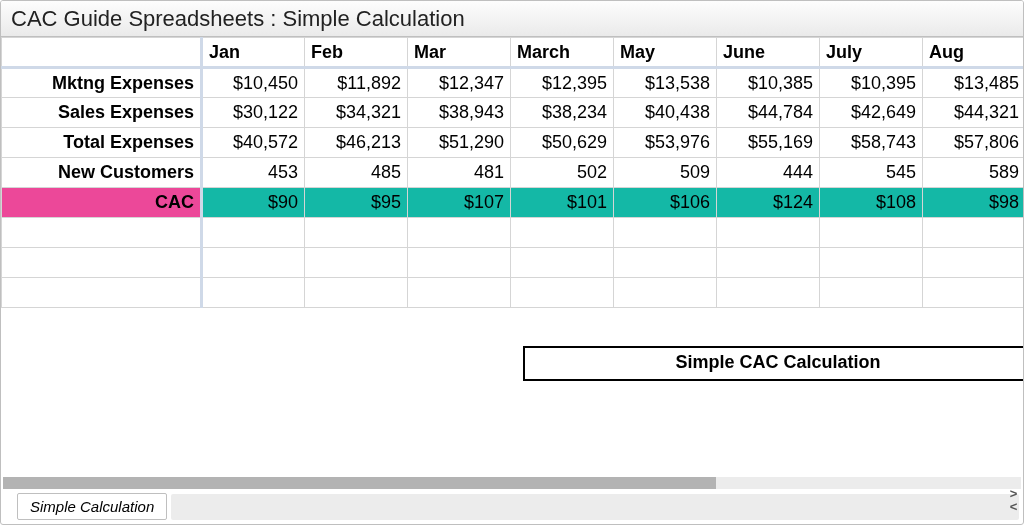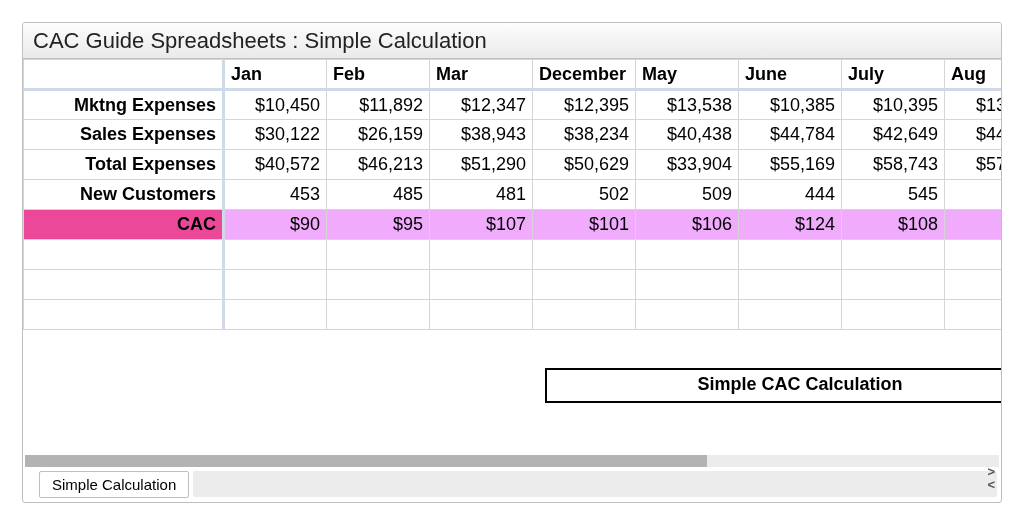--- a/index.html
+++ b/index.html
@@ -5,21 +5,21 @@
   * { box-sizing: border-box; }
   html, body {
     margin: 0;
     padding: 0;
     font-family: Arial, Helvetica, sans-serif;
     background: #fff;
   }
   .app {
     width: 1024px;
     height: 525px;
-    padding: 22px;
+    padding: 0;
     position: relative;
   }
   .frame {
     width: 100%;
     height: 100%;
     border: 1px solid #bfbfbf;
     border-radius: 3px;
     background: #fff;
     display: flex;
     flex-direction: column;
@@ -67,21 +67,21 @@
     border-right: 3px solid #cfd9e8 !important;
     background: #fff;
   }
   th.corner {
     border-right: 3px solid #cfd9e8 !important;
   }
   td.num {
     text-align: right;
   }
   tr.hl td {
-    background: #f0abfc;
+    background: #14b8a6;
   }
   tr.hl td.rowhdr {
     background: #ec4899;
   }
 
   .annotation {
     position: absolute;
     left: 522px;
     top: 309px;
     width: 510px;
@@ -109,24 +109,25 @@
     position: absolute;
     left: 0;
     top: 0;
     height: 100%;
     width: 70%;
     background: #b3b3b3;
   }
 
   .tab-bar {
     display: flex;
-    align-items: flex-start;
+    align-items: flex-end;
     padding: 2px 4px 4px 4px;
     gap: 4px;
     position: relative;
+    font-style: italic;
   }
   .sheet-tab {
     border: 1px solid #bfbfbf;
     background: #fff;
     font-size: 15px;
     padding: 4px 12px;
     border-radius: 2px;
     cursor: pointer;
     margin-left: 12px;
   }
@@ -169,21 +170,21 @@
             <col class="data">
             <col class="data">
             <col class="data">
         </colgroup>
         <thead>
           <tr>
             <th class="corner"></th>
             <th>Jan</th>
             <th>Feb</th>
             <th>Mar</th>
-            <th>December</th>
+            <th>March</th>
             <th>May</th>
             <th>June</th>
             <th>July</th>
             <th>Aug</th>
           </tr>
         </thead>
         <tbody id="sheet-body">
             <tr>
               <td class="rowhdr">Mktng Expenses</td>
               <td class="num">$10,450</td>
@@ -191,35 +192,35 @@
               <td class="num">$12,347</td>
               <td class="num">$12,395</td>
               <td class="num">$13,538</td>
               <td class="num">$10,385</td>
               <td class="num">$10,395</td>
               <td class="num">$13,485</td>
             </tr>
             <tr>
               <td class="rowhdr">Sales Expenses</td>
               <td class="num">$30,122</td>
-              <td class="num">$26,159</td>
+              <td class="num">$34,321</td>
               <td class="num">$38,943</td>
               <td class="num">$38,234</td>
               <td class="num">$40,438</td>
               <td class="num">$44,784</td>
               <td class="num">$42,649</td>
               <td class="num">$44,321</td>
             </tr>
             <tr>
               <td class="rowhdr">Total Expenses</td>
               <td class="num">$40,572</td>
               <td class="num">$46,213</td>
               <td class="num">$51,290</td>
               <td class="num">$50,629</td>
-              <td class="num">$33,904</td>
+              <td class="num">$53,976</td>
               <td class="num">$55,169</td>
               <td class="num">$58,743</td>
               <td class="num">$57,806</td>
             </tr>
             <tr>
               <td class="rowhdr">New Customers</td>
               <td class="num">453</td>
               <td class="num">485</td>
               <td class="num">481</td>
               <td class="num">502</td>

